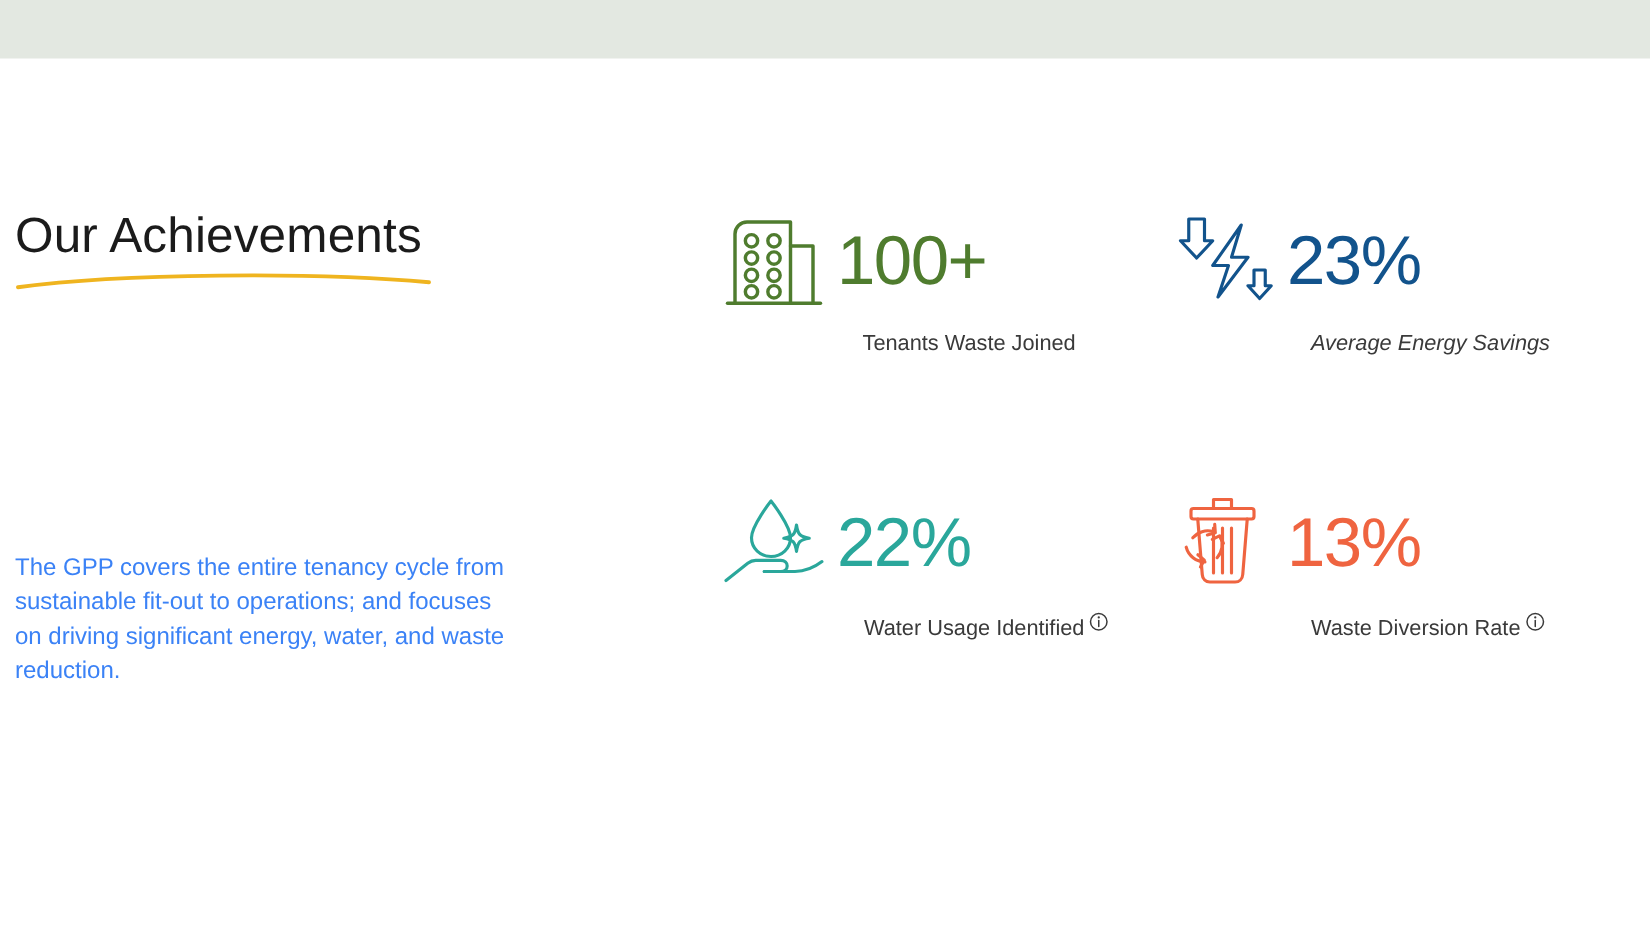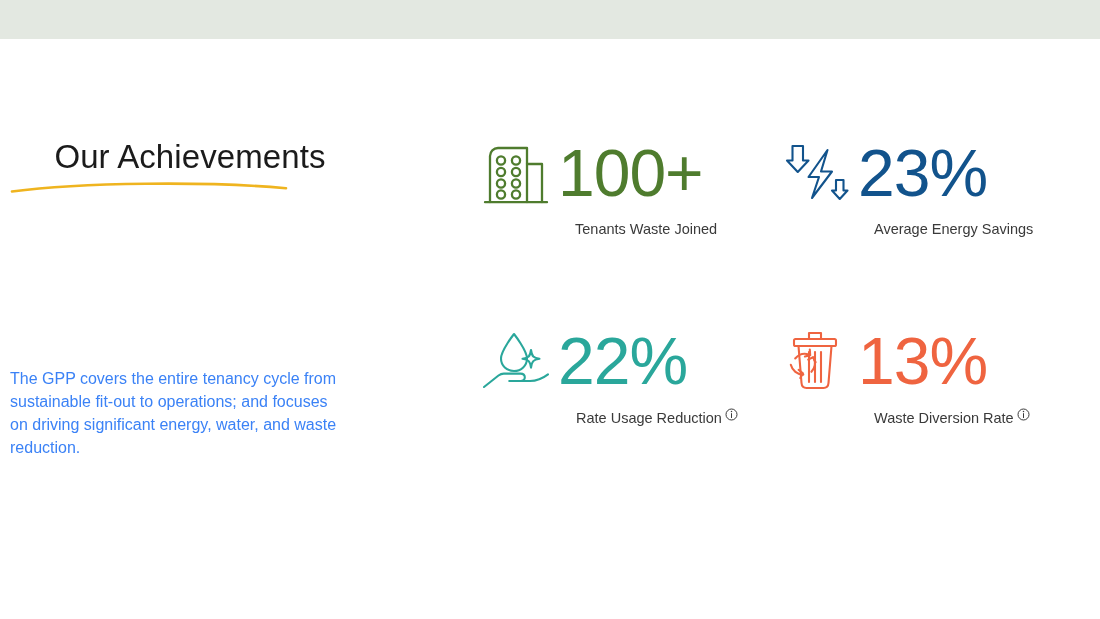--- a/index.html
+++ b/index.html
@@ -34,21 +34,20 @@
     width: 360px;
   }
   .page-title {
     font-size: 33px;
     font-weight: 400;
     color: #1b1b1b;
     letter-spacing: 0.1px;
     line-height: 1.15;
     margin: 0;
     white-space: nowrap;
-    text-align: center;
   }
   .title-underline {
     margin-top: 4px;
     width: 278px;
     height: 14px;
     display: block;
   }
 
   .intro-text {
     position: absolute;
@@ -84,36 +83,36 @@
     height: 82px;
   }
   .stat-icon {
     width: 72px;
     flex: 0 0 72px;
     display: flex;
     align-items: center;
     justify-content: center;
   }
   .stat-value {
-    font-size: 66px;
+    font-size: 46px;
     line-height: 66px;
     font-weight: 400;
     letter-spacing: -1px;
     margin-left: 6px;
     white-space: nowrap;
   }
   .stat-label {
     margin-left: 95px;
     margin-top: 6px;
     font-size: 14.5px;
     line-height: 18px;
     color: #3a3a3a;
     max-width: 200px;
   }
-  .stat-cell.cell-energy .stat-label { margin-left: 94px; }
+  .stat-cell.cell-energy .stat-label { margin-left: 94px; font-style: italic; }
   .stat-cell.cell-water  .stat-label { margin-left: 96px; }
   .stat-cell.cell-waste  .stat-label { margin-left: 94px; }
 
   .info-icon {
     display: inline-block;
     vertical-align: 2px;
     margin-left: 3px;
   }
   .info-icon svg { display: block; }
 
@@ -199,21 +198,21 @@
               <path d="M51 20 C51.9 26.4 53.4 27.9 59.5 28.8 C53.4 29.7 51.9 31.2 51 37.6 C50.1 31.2 48.6 29.7 42.5 28.8 C48.6 27.9 50.1 26.4 51 20 Z"></path>
 
               <path d="M4 57 L18.5 45.5 C20.2 44.2 21.6 43.6 23.8 43.6 H40.5 C43.1 43.6 44.8 45.2 44.8 47.3 C44.8 49.4 43.1 51 40.5 51 H29.5"></path>
               <path d="M29.5 51 H50 C57 51 62.5 48.6 68 44.4"></path>
             </g>
           </svg>
         </div>
         <div class="stat-value" style="color:#2aa79b">22%</div>
       </div>
       <div class="stat-label">
-        <span class="nowrap">Rate Usage Reduction</span><span class="info-icon"><svg width="13" height="13" viewBox="0 0 13 13">
+        <span class="nowrap">Water Usage Identified</span><span class="info-icon"><svg width="13" height="13" viewBox="0 0 13 13">
               <circle cx="6.5" cy="6.5" r="5.5" fill="none" stroke="#3a3a3a" stroke-width="1"></circle>
               <circle cx="6.5" cy="3.6" r="0.75" fill="#3a3a3a"></circle>
               <line x1="6.5" y1="5.6" x2="6.5" y2="9.6" stroke="#3a3a3a" stroke-width="1" stroke-linecap="round"></line>
             </svg></span>
       </div>
     </div>
 
     <div class="stat-cell cell-waste">
       <div class="stat-top">
         <div class="stat-icon">

